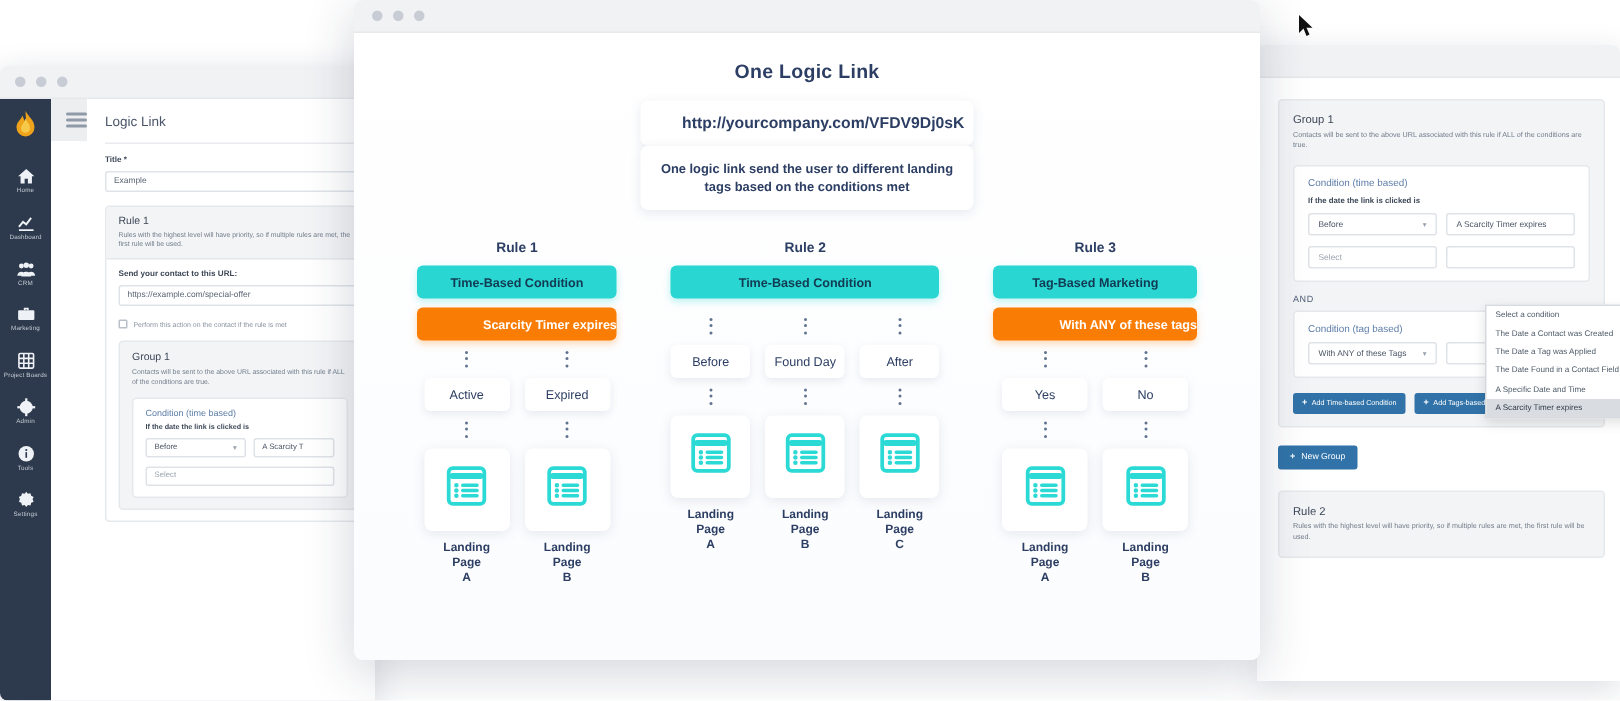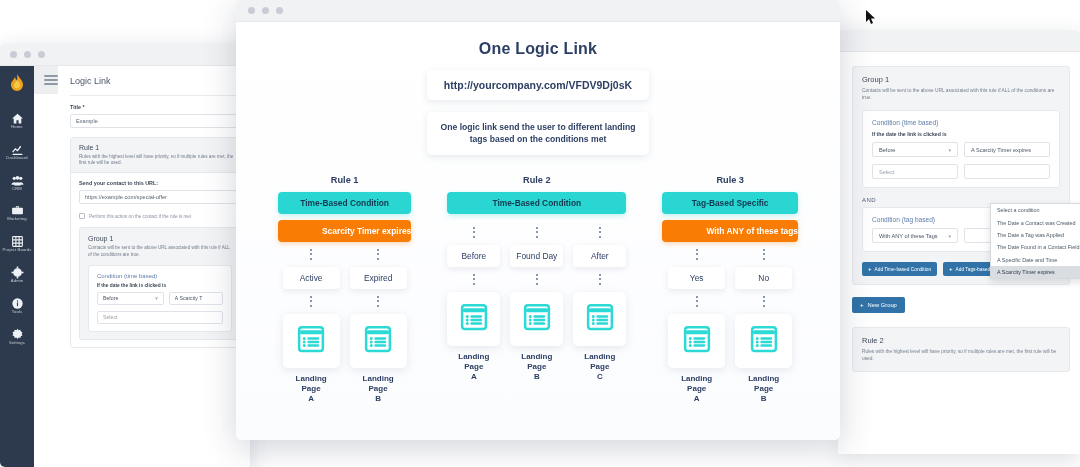--- a/index.html
+++ b/index.html
@@ -102,25 +102,25 @@
 
   
   #center-window {
     left:236px; top:0px; width:604px; height:440px;
     box-shadow:0 8px 34px rgba(30,40,70,.20);
     border-radius:6px;
     background:#fefeff;
   }
   .cw-body { padding:18px 16px 10px; height:418px; position:relative;
              background:linear-gradient(180deg,#ffffff 0%, #fbfcfe 100%); }
-  .cw-title { text-align:center; font-size:16px; font-weight:bold; color:#2c3e63;
+  .cw-title { text-align:center; font-size:13px; font-weight:bold; color:#2c3e63;
               letter-spacing:.2px; margin-bottom:12px; }
-  .url-pill { width:222px; margin:0 auto 12px; background:#fff; border-radius:5px;
+  .url-pill { width:222px; margin:0 auto 0; background:#fff; border-radius:5px;
               box-shadow:0 2px 7px rgba(70,90,130,.13); padding:9px 6px;
-              text-align:center; font-size:10.5px; font-weight:bold; color:#2c3e63; }
+              text-align:right; font-size:10.5px; font-weight:bold; color:#2c3e63; }
   .desc-pill { width:222px; margin:0 auto 20px; background:#fff; border-radius:5px;
                box-shadow:0 2px 7px rgba(70,90,130,.13); padding:9px 12px;
                text-align:center; font-size:8.6px; font-weight:bold; color:#2c3e63;
                line-height:1.45; }
   .rules { display:flex; justify-content:space-between; padding:0 26px; }
   .rule { display:flex; flex-direction:column; align-items:center; }
   .rule-title { font-size:9.2px; font-weight:bold; color:#2c3e63; margin-bottom:7px; }
   .bar { border-radius:4px; text-align:center; font-weight:bold; font-size:8.4px;
          padding:6px 0; width:100%; }
   .bar-teal { background:#29d6d2; color:#123a52; margin-bottom:6px;
@@ -533,21 +533,21 @@
                   </svg>
                 </span>
               </div>
               <div class="lp-label">Landing<br>Page<br>C</div>
             </div>
           </div>
         </div>
 
         <div class="rule">
           <div class="rule-title">Rule 3</div>
-          <div class="bar bar-teal">Tag-Based Specific</div>
+          <div class="bar bar-teal">Tag-Based Marketing</div>
           <div class="bar bar-orange">With ANY of these tags</div>
           <div class="branches">
             <div class="branch b-w2">
               <div class="dots">
                   <i></i>
                   <i></i>
                   <i></i>
                 </div>
               <div class="opt-pill">Yes</div>
               <div class="dots">

